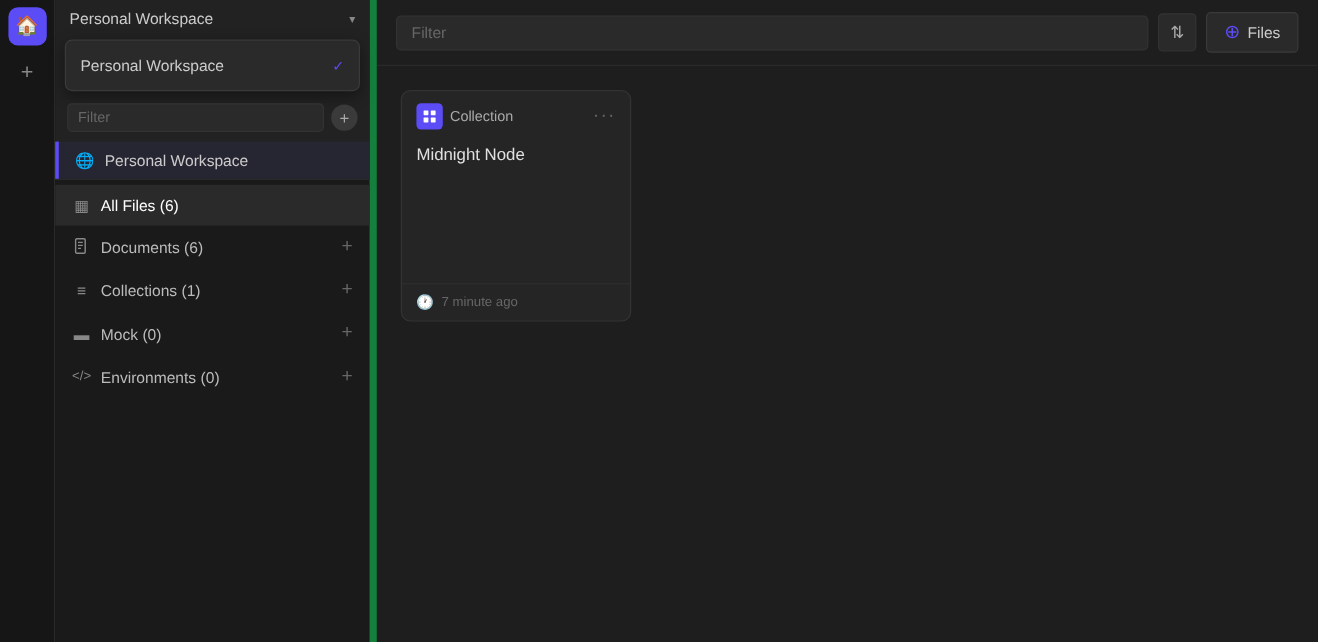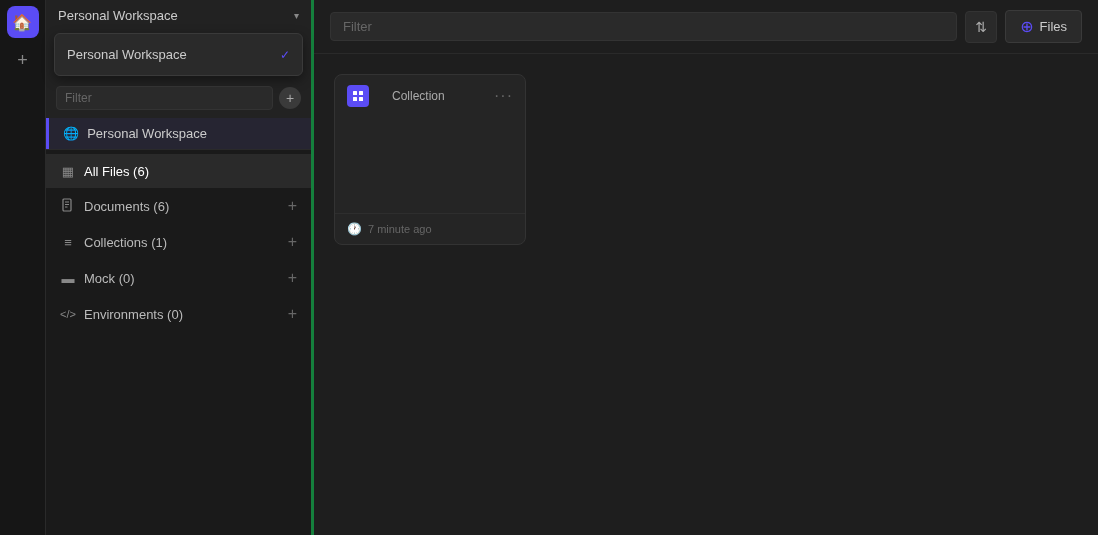--- a/index.html
+++ b/index.html
@@ -52,21 +52,21 @@
       border-radius: 4px;
     }
 
     
     .sidebar {
       width: 268px;
       background: #1a1a1a;
       display: flex;
       flex-direction: column;
       flex-shrink: 0;
-      border-right: 3px solid #15803d;
+      border-right: 6px solid #15803d;
       position: relative;
     }
 
     
     .workspace-dropdown {
       background: #222;
       border-bottom: 1px solid #2a2a2a;
       padding: 0;
     }
 
@@ -282,21 +282,21 @@
     .card-header {
       display: flex;
       align-items: center;
       justify-content: space-between;
       padding: 10px 12px 6px;
     }
 
     .card-type {
       display: flex;
       align-items: center;
-      gap: 23px;
+      gap: 6px;
       justify-content: flex-end;
     }
 
     .card-icon {
       width: 22px;
       height: 22px;
       background: #5b4cf5;
       border-radius: 4px;
       display: flex;
       align-items: center;
@@ -452,20 +452,21 @@
                 <rect x="1" y="1" width="4" height="4" rx="0.5" fill="white"></rect>
                 <rect x="7" y="1" width="4" height="4" rx="0.5" fill="white"></rect>
                 <rect x="1" y="7" width="4" height="4" rx="0.5" fill="white"></rect>
                 <rect x="7" y="7" width="4" height="4" rx="0.5" fill="white"></rect>
               </svg>
             </div>
             <span class="card-type-label">Collection</span>
           </div>
           <span class="card-menu">···</span>
         </div>
+        <div class="card-title">Midnight Node</div>
         <div class="card-body"></div>
         <div class="card-footer">
           <span class="clock-icon">🕐</span>
           <span>7 minute ago</span>
         </div>
       </div>
 
     </div>
   </div>
 

